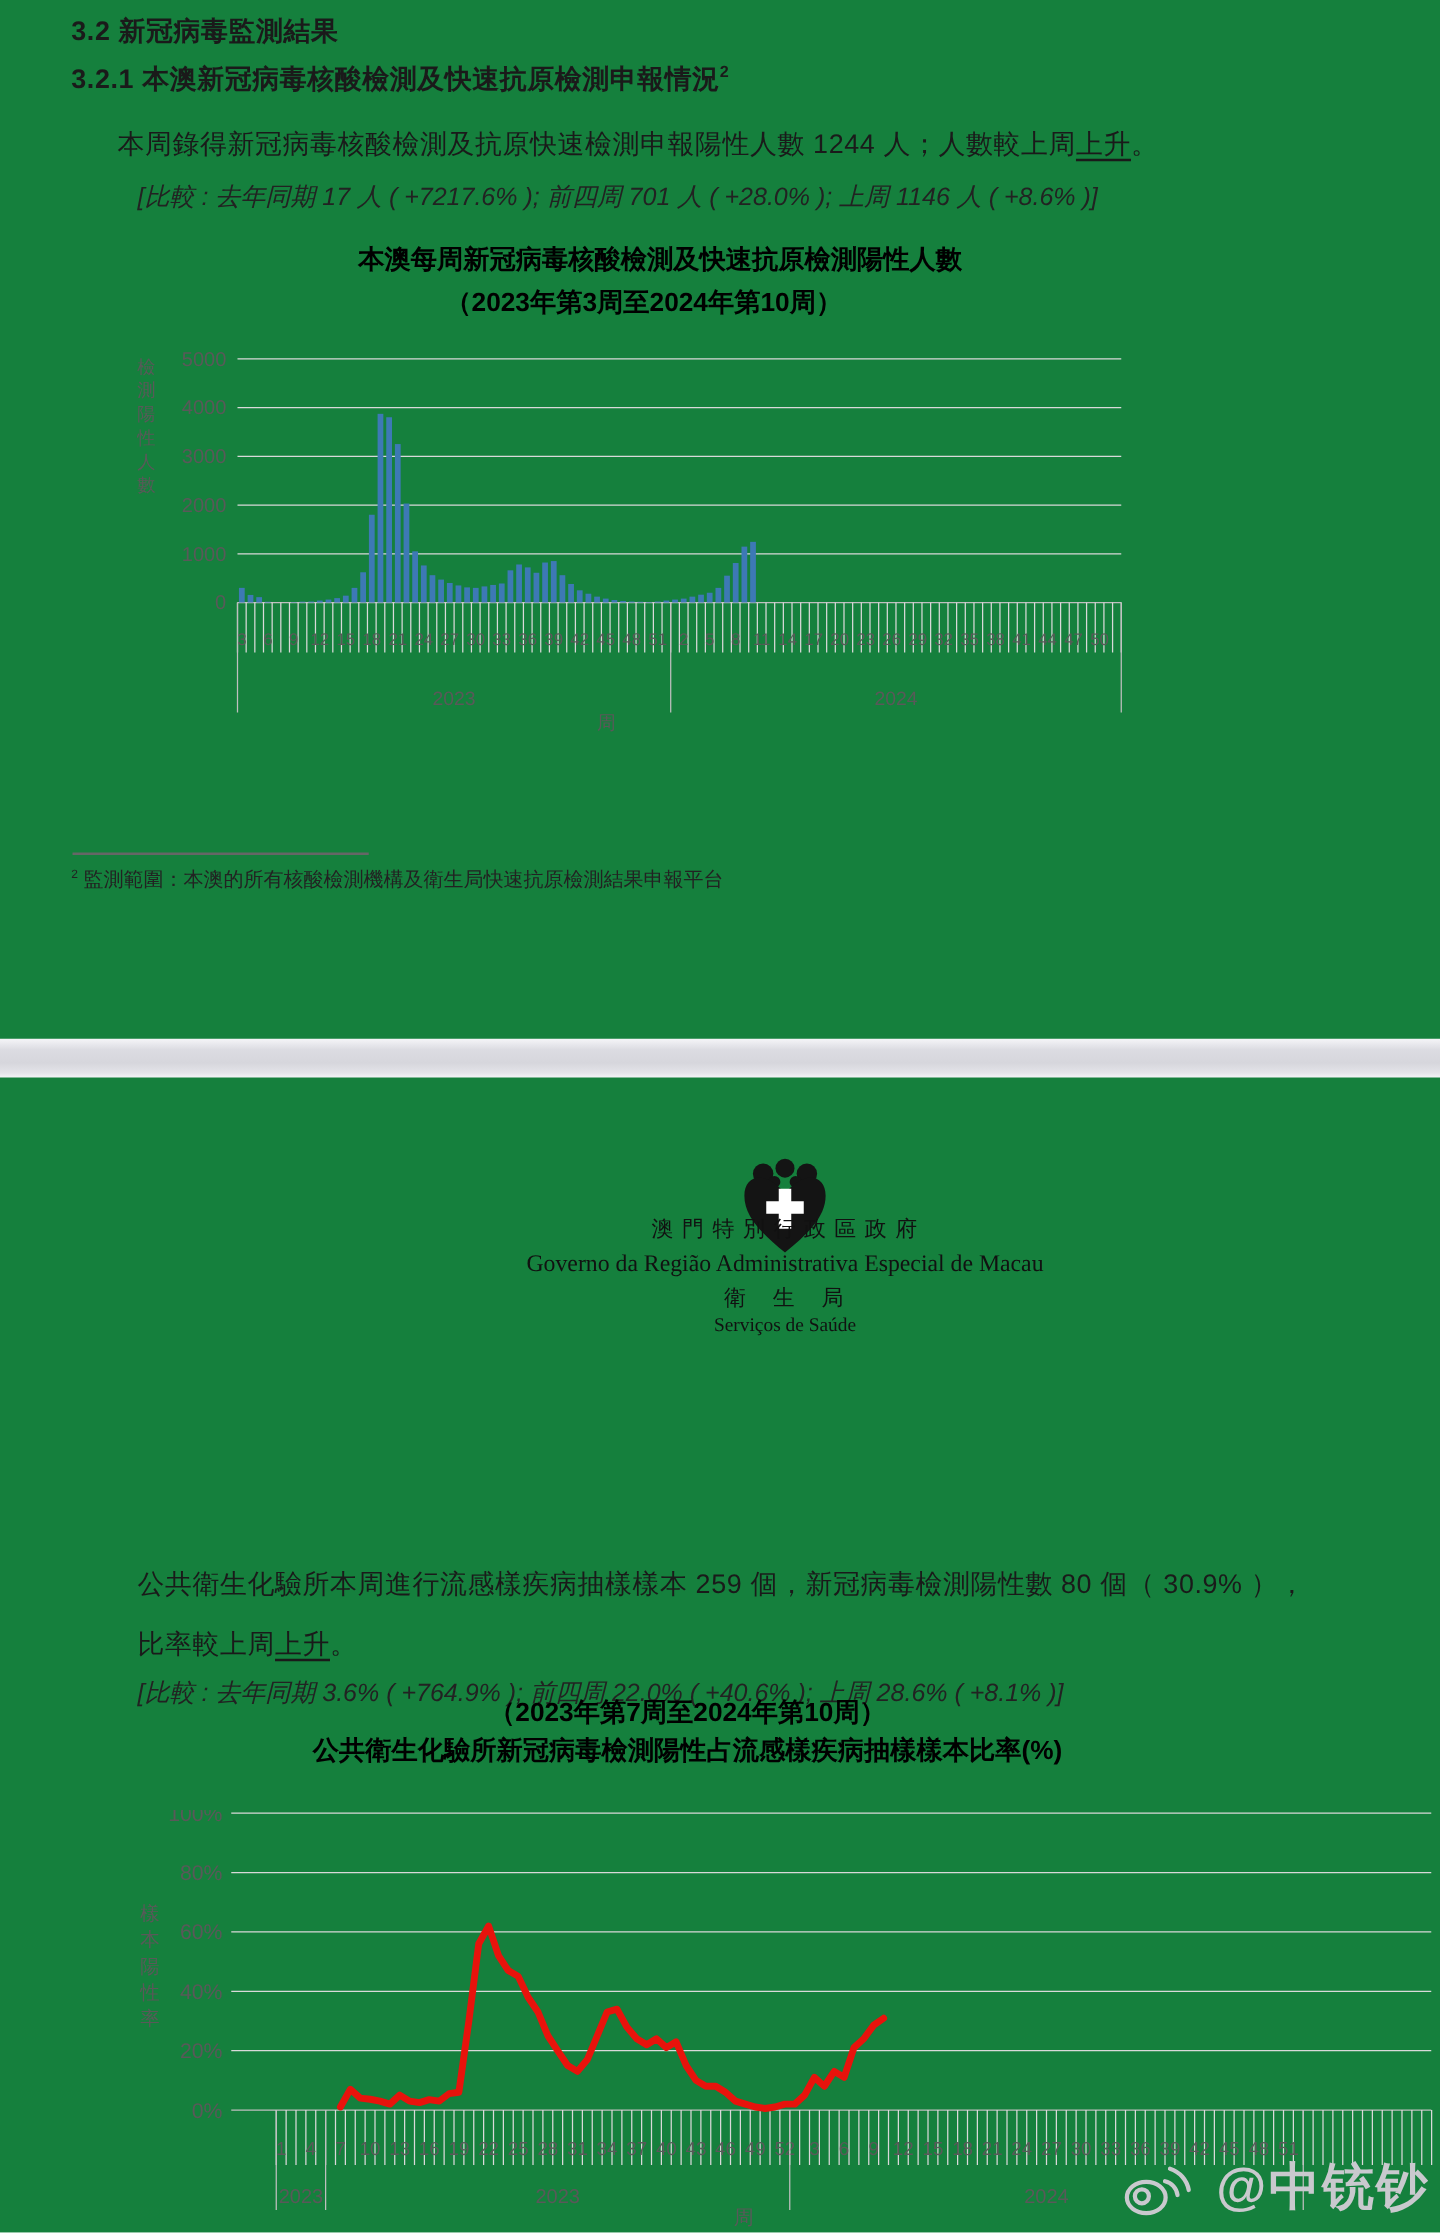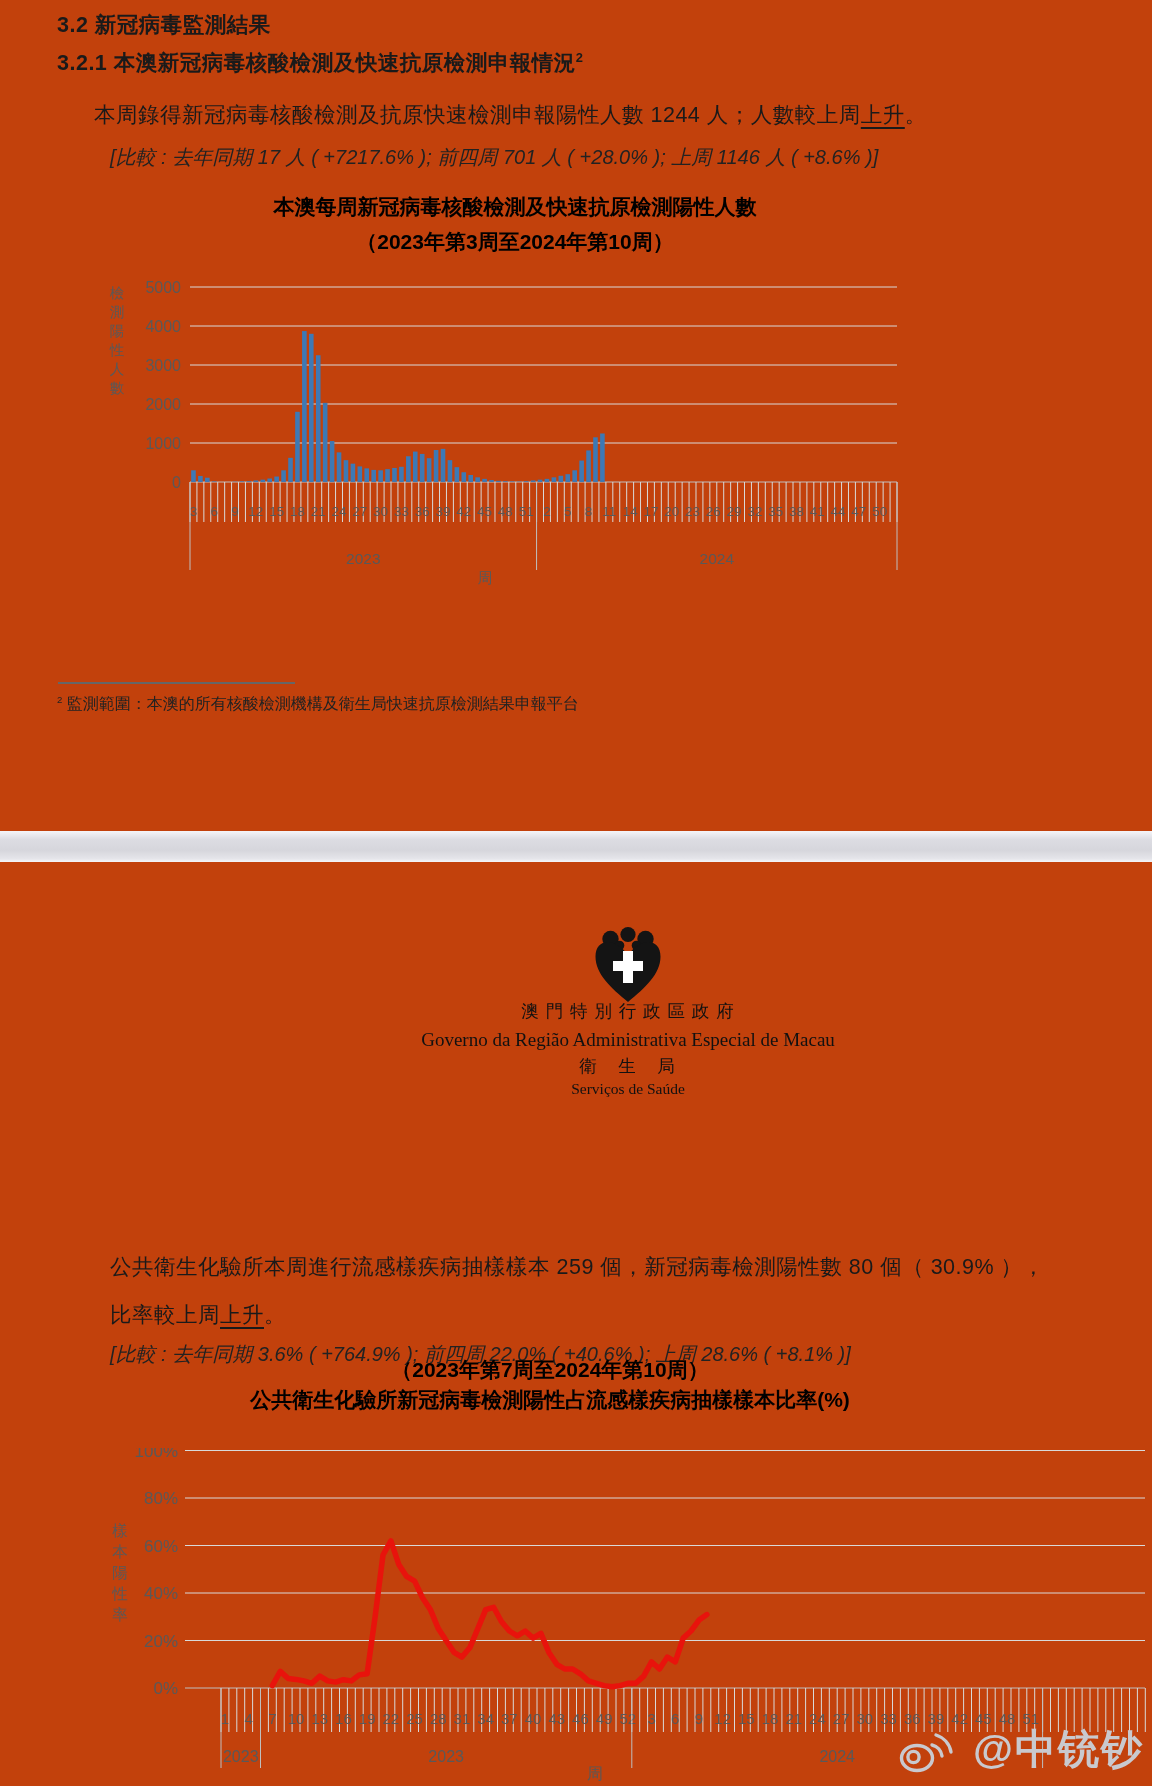--- a/index.html
+++ b/index.html
@@ -1,16 +1,16 @@
 <!DOCTYPE html>
 <html><head>
 <meta charset="utf-8">
 <style>
   html,body{margin:0;padding:0;background:#fff;}
-  .page{position:relative;width:1152px;height:1786px;background:#c2410c;overflow:hidden;
+  .page{position:relative;width:1152px;height:1786px;background:#15803d;overflow:hidden;
         font-family:"Liberation Sans",sans-serif;color:#1a1a1a;}
   .t{position:absolute;white-space:nowrap;}
   .h{font-size:21.5px;font-weight:700;letter-spacing:0.5px;}
   .p{font-size:21.5px;font-weight:500;letter-spacing:0.5px;}
   .cmp{font-size:20px;font-style:italic;font-weight:500;color:#222;}
   .ctitle{position:absolute;text-align:center;font-size:21px;font-weight:700;color:#000;white-space:nowrap;}
   .usc{text-decoration:underline;text-underline-offset:5px;text-decoration-thickness:1.5px;}
   .fnote{font-size:16px;color:#222;}
   .divider{position:absolute;background:#666;height:2px;}
   .band{position:absolute;left:0;width:1152px;top:831px;height:31px;
@@ -31,21 +31,21 @@
 <div class="page">
 
   <div class="t h" style="left:57px;top:10px;">3.2  新冠病毒監測結果</div>
 
   <div class="t h" style="left:57px;top:48px;"><span>3.2.1 本澳新冠病毒核酸檢測及快速抗原檢測申報情況</span><sup>2</sup></div>
 
   <div class="t p" style="left:94px;top:100px;"><span>本周錄得新冠病毒核酸檢測及抗原快速檢測申報陽性人數 1244 人；人數較上周</span><span class="usc">上升</span><span>。</span></div>
 
   <div class="t cmp" style="left:110px;top:144px;">[比較 : 去年同期 17 人 ( +7217.6% ); 前四周 701 人 ( +28.0% ); 上周 1146 人 ( +8.6% )]</div>
 
-  <div class="ctitle" style="left:75px;top:193px;width:880px;text-align:center;">本澳每周新冠病毒核酸檢測及快速抗原檢測陽性人數</div>
+  <div class="ctitle" style="left:88px;top:193px;width:880px;text-align:center;">本澳每周新冠病毒核酸檢測及快速抗原檢測陽性人數</div>
   <div class="ctitle" style="left:75px;top:228px;width:880px;">（2023年第3周至2024年第10周）</div>
 
   <svg id="chart1" style="position:absolute;left:95px;top:238px;" width="850" height="352" viewBox="0 0 850 352">
       <line x1="95" y1="244" x2="802" y2="244" stroke="#bfbfbf" stroke-width="1"></line>
       <text x="86" y="249.5" font-size="16" fill="#595959" text-anchor="end">0</text>
       <line x1="95" y1="205" x2="802" y2="205" stroke="#d9d9d9" stroke-width="1"></line>
       <text x="86" y="210.5" font-size="16" fill="#595959" text-anchor="end">1000</text>
       <line x1="95" y1="166" x2="802" y2="166" stroke="#d9d9d9" stroke-width="1"></line>
       <text x="86" y="171.5" font-size="16" fill="#595959" text-anchor="end">2000</text>
       <line x1="95" y1="127" x2="802" y2="127" stroke="#d9d9d9" stroke-width="1"></line>
@@ -276,21 +276,21 @@
       <circle cx="27.5" cy="20.5" r="4.8"></circle>
       <circle cx="44.5" cy="20.5" r="4.8"></circle>
       <path d="M36 77 C 19 63, 3.5 49, 3.5 31.5 C 3.5 21, 10.5 15.5, 19 17.5 C 26 19.2, 32 24.5, 36 30 C 40 24.5, 46 19.2, 53 17.5 C 61.5 15.5, 68.5 21, 68.5 31.5 C 68.5 49, 53 63, 36 77 Z"></path>
     </g>
     <g fill="#ffffff">
       <rect x="31" y="26" width="10" height="32"></rect>
       <rect x="21" y="36" width="30" height="10"></rect>
     </g>
   </svg>
   <div class="logoblock">
-    <div class="lg-zh1" style="margin-top:96px;">澳 門 特 別 行 政 區 政 府</div>
+    <div class="lg-zh1" style="margin-top:68px;">澳 門 特 別 行 政 區 政 府</div>
     <div class="lg-pt" style="margin-top:6px;">Governo da Região Administrativa Especial de Macau</div>
     <div class="lg-zh2" style="margin-top:3px;">衛　生　局</div>
     <div class="lg-pt2" style="margin-top:2px;">Serviços de Saúde</div>
   </div>
 
 
   <div class="t p" style="left:110px;top:1252px;">公共衛生化驗所本周進行流感樣疾病抽樣樣本 259 個，新冠病毒檢測陽性數 80 個（ 30.9% ），</div>
   <div class="t p" style="left:110px;top:1300px;"><span>比率較上周</span><span class="usc">上升</span><span>。</span></div>
 
   <div class="t cmp" style="left:110px;top:1341px;">[比較 : 去年同期 3.6% ( +764.9% ); 前四周 22.0% ( +40.6% ); 上周 28.6% ( +8.1% )]</div>

